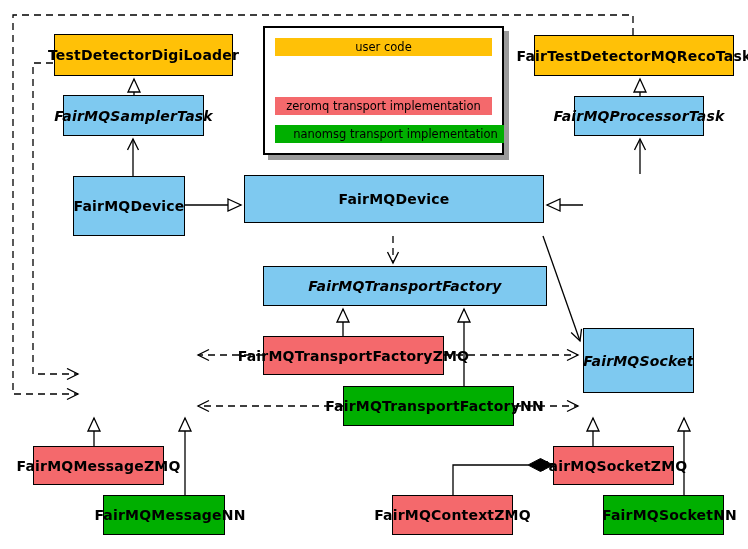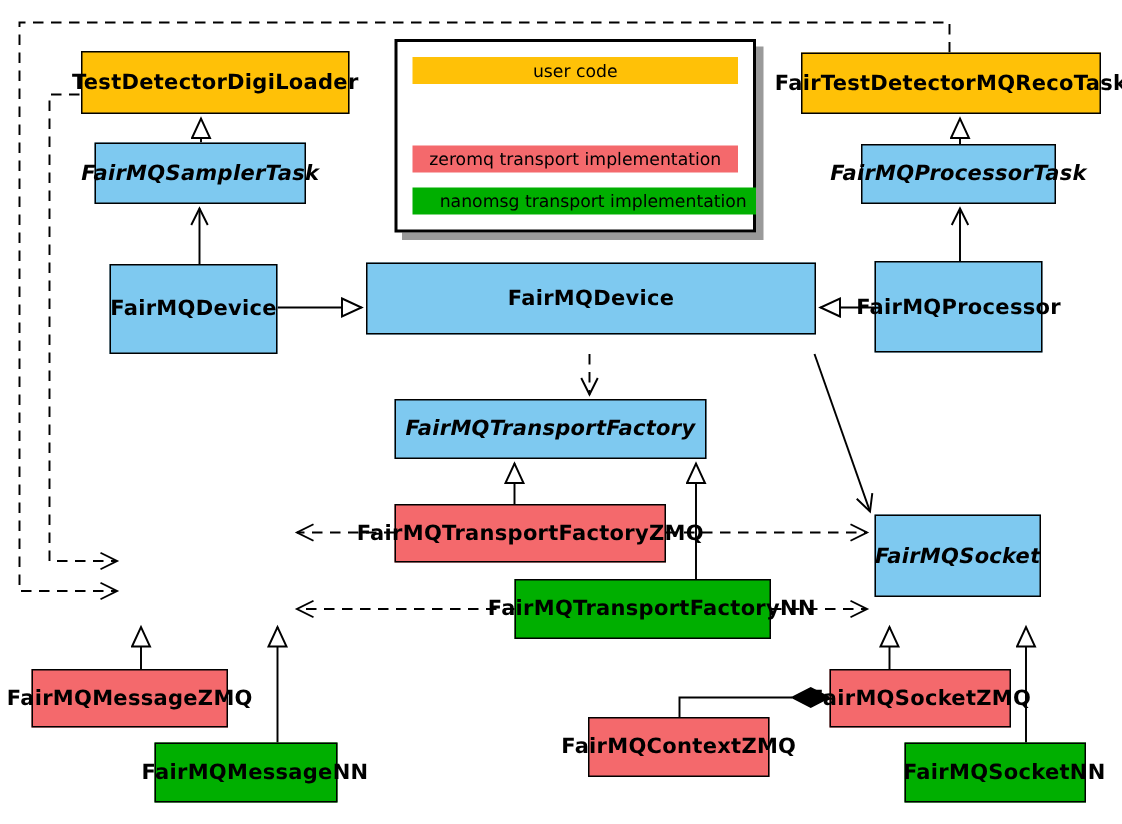--- a/index.html
+++ b/index.html
@@ -76,24 +76,23 @@
     <div class="legend-bar cat-zeromq" style="top:69px">zeromq transport implementation</div>
     <div class="legend-bar cat-nanomsg" style="top:97px">nanomsg transport implementation</div>
   </div>
 
   <div class="node cat-user-code" style="left:54px;top:34px;width:179px;height:42px">TestDetectorDigiLoader</div>
   <div class="node cat-framework abstract" style="left:63px;top:95px;width:141px;height:41px">FairMQSamplerTask</div>
   <div class="node cat-framework" style="left:73px;top:176px;width:112px;height:60px">FairMQDevice</div>
   <div class="node cat-framework" style="left:244px;top:175px;width:300px;height:48px">FairMQDevice</div>
   <div class="node cat-user-code" style="left:534px;top:35px;width:200px;height:41px">FairTestDetectorMQRecoTask</div>
   <div class="node cat-framework abstract" style="left:574px;top:96px;width:130px;height:40px">FairMQProcessorTask</div>
-  <div class="node cat-framework" style="left:583px;top:174px;width:112px;height:61px">FairMQProcessor</div>
-  <div class="node cat-framework abstract" style="left:263px;top:266px;width:208px;height:40px">FairMQTransportFactory</div>
+  <div class="node cat-framework abstract" style="left:263px;top:266px;width:284px;height:40px">FairMQTransportFactory</div>
   <div class="node cat-zeromq" style="left:263px;top:336px;width:181px;height:39px">FairMQTransportFactoryZMQ</div>
   <div class="node cat-nanomsg" style="left:343px;top:386px;width:171px;height:40px">FairMQTransportFactoryNN</div>
-  <div class="node cat-framework abstract" style="left:583px;top:343px;width:111px;height:55px">FairMQSocket</div>
-  <div class="node cat-zeromq" style="left:21px;top:446px;width:131px;height:39px">FairMQMessageZMQ</div>
+  <div class="node cat-framework abstract" style="left:583px;top:328px;width:111px;height:65px">FairMQSocket</div>
+  <div class="node cat-zeromq" style="left:33px;top:446px;width:131px;height:39px">FairMQMessageZMQ</div>
   <div class="node cat-nanomsg" style="left:103px;top:495px;width:122px;height:40px">FairMQMessageNN</div>
   <div class="node cat-zeromq" style="left:553px;top:446px;width:121px;height:39px">FairMQSocketZMQ</div>
-  <div class="node cat-zeromq" style="left:392px;top:478px;width:121px;height:40px">FairMQContextZMQ</div>
+  <div class="node cat-zeromq" style="left:392px;top:495px;width:121px;height:40px">FairMQContextZMQ</div>
   <div class="node cat-nanomsg" style="left:603px;top:495px;width:121px;height:40px">FairMQSocketNN</div>
 
 </div>
 
 </body></html>

